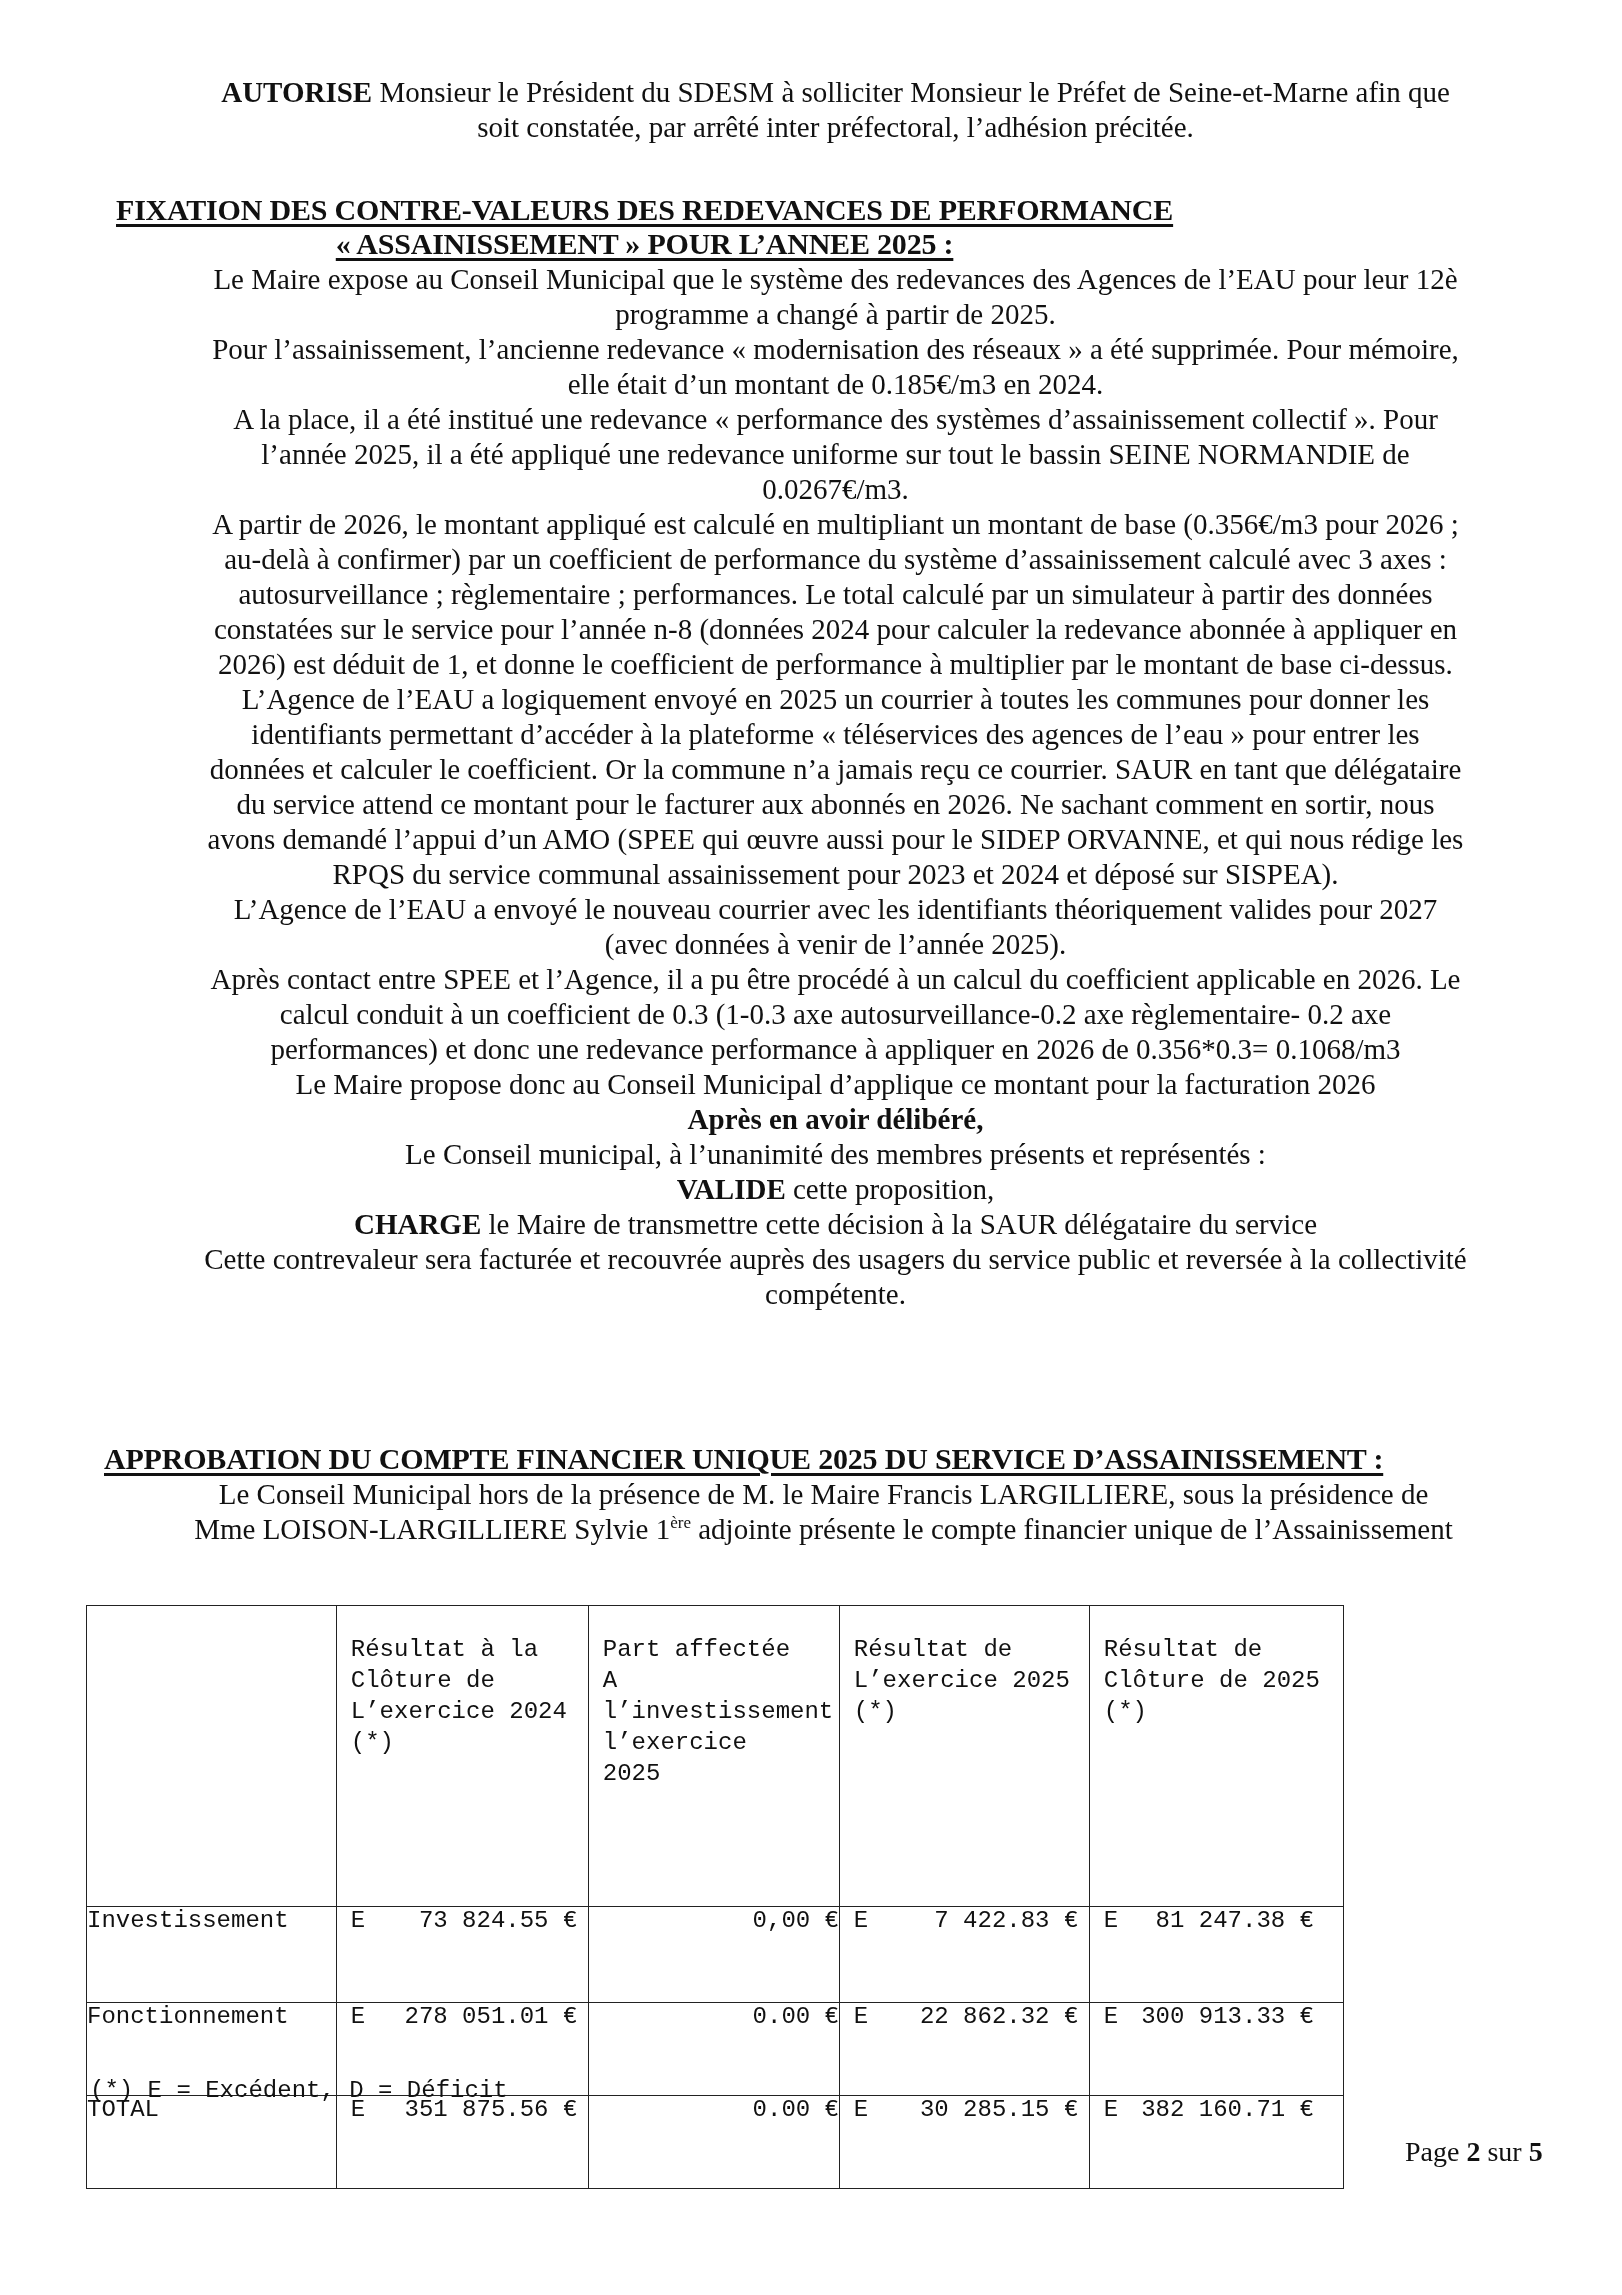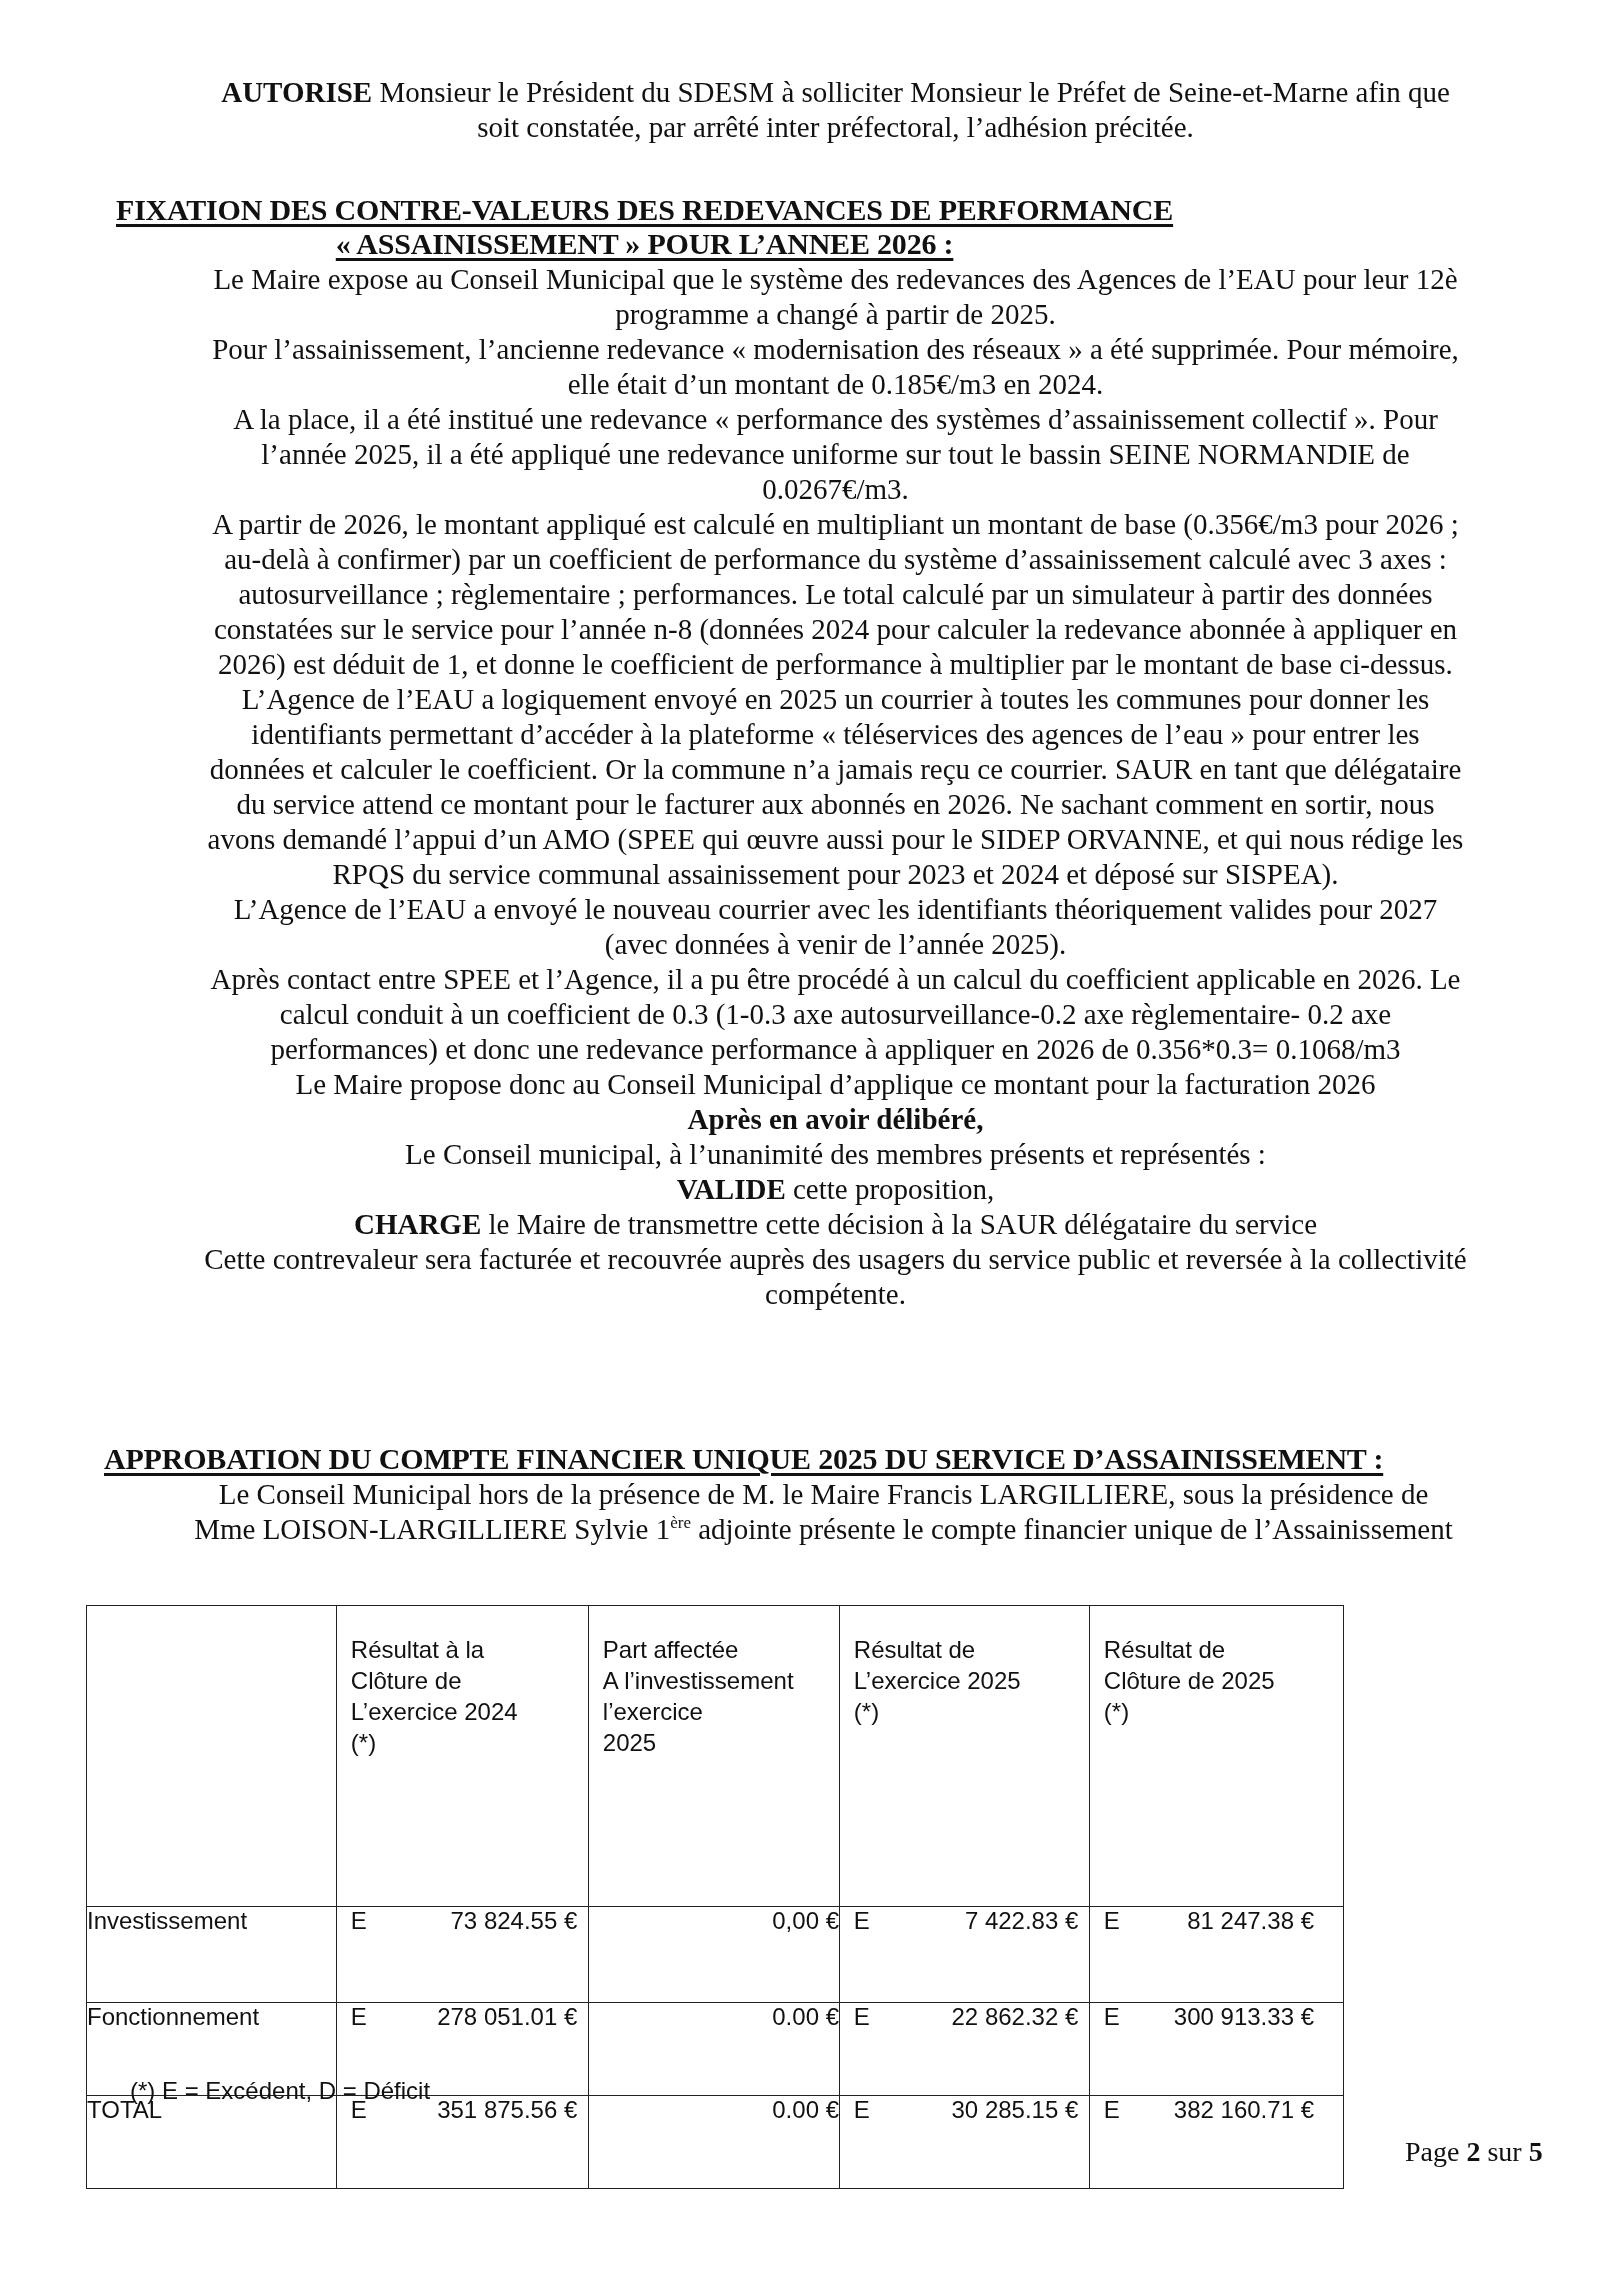--- a/index.html
+++ b/index.html
@@ -1,19 +1,19 @@
 <!DOCTYPE html>
 <html style="font-size:12.2px"><head>
   <meta charset="utf-8">
   <style>
     html, body { margin: 0; padding: 0; background: #ffffff; }
     body { width: 1623px; height: 2295px; position: relative; overflow: hidden; color: #111; }
     .page { position: absolute; left: 0; top: 0; width: 1623px; height: 2295px; background: #fff; }
     .serif { font-family: "Liberation Serif", "DejaVu Serif", serif; }
-    .sans { font-family: Liberation Sans, sans-serif; padding-left: 40px; }
+    .sans { font-family: Liberation Mono, monospace; }
     .block { position: absolute; left: 116px; width: 1439px; font-size: 29px; line-height: 35px; }
     .line { display: block; white-space: nowrap; text-align: center; }
     .b { font-weight: bold; }
     .heading { position: absolute; left: 116px; font-weight: bold; font-size: 30px; line-height: 34px; letter-spacing: -0.2px; }
     .heading .line { text-decoration: underline; text-decoration-thickness: 3.1px; text-underline-offset: 3.8px; }
     sup { font-size: 17px; vertical-align: 10.7px; line-height: 0; }
 
     table.fin { position: absolute; left: 86px; top: 1605px; border-collapse: collapse; font-size: 24px; }
     table.fin td { border: 1.5px solid #222; vertical-align: top; padding: 0; }
     .col0 { width: 249px; }
@@ -38,21 +38,21 @@
 
   <div class="block" style="top:75px;">
     <span class="line">
       <span class="b">AUTORISE</span><span> Monsieur le Président du SDESM à solliciter Monsieur le Préfet de Seine-et-Marne afin que</span>
     </span>
     <span class="line">soit constatée, par arrêté inter préfectoral, l’adhésion précitée.</span>
   </div>
 
   <div class="heading" style="top:193px;">
     <span class="line">FIXATION DES CONTRE-VALEURS DES REDEVANCES DE PERFORMANCE</span>
-    <span class="line">« ASSAINISSEMENT » POUR L’ANNEE 2026 :</span>
+    <span class="line">« ASSAINISSEMENT » POUR L’ANNEE 2025 :</span>
   </div>
 
   <div class="block" style="top:262px;">
     <span class="line">Le Maire expose au Conseil Municipal que le système des redevances des Agences de l’EAU pour leur 12è</span>
     <span class="line">programme a changé à partir de 2025.</span>
     <span class="line">Pour l’assainissement, l’ancienne redevance « modernisation des réseaux » a été supprimée. Pour mémoire,</span>
     <span class="line">elle était d’un montant de 0.185€/m3 en 2024.</span>
     <span class="line">A la place, il a été institué une redevance « performance des systèmes d’assainissement collectif ». Pour</span>
     <span class="line">l’année 2025, il a été appliqué une redevance uniforme sur tout le bassin SEINE NORMANDIE de</span>
     <span class="line">0.0267€/m3.</span>

